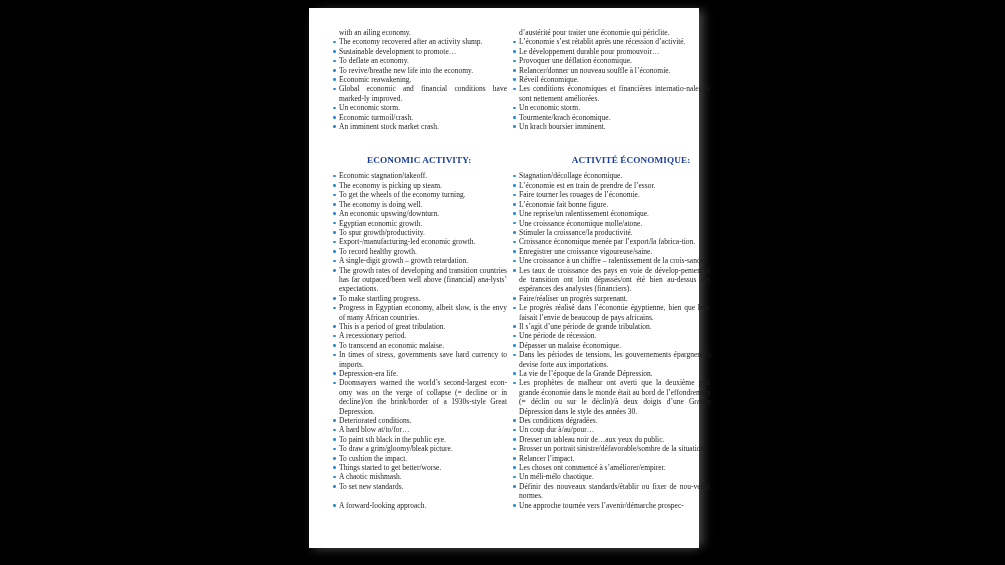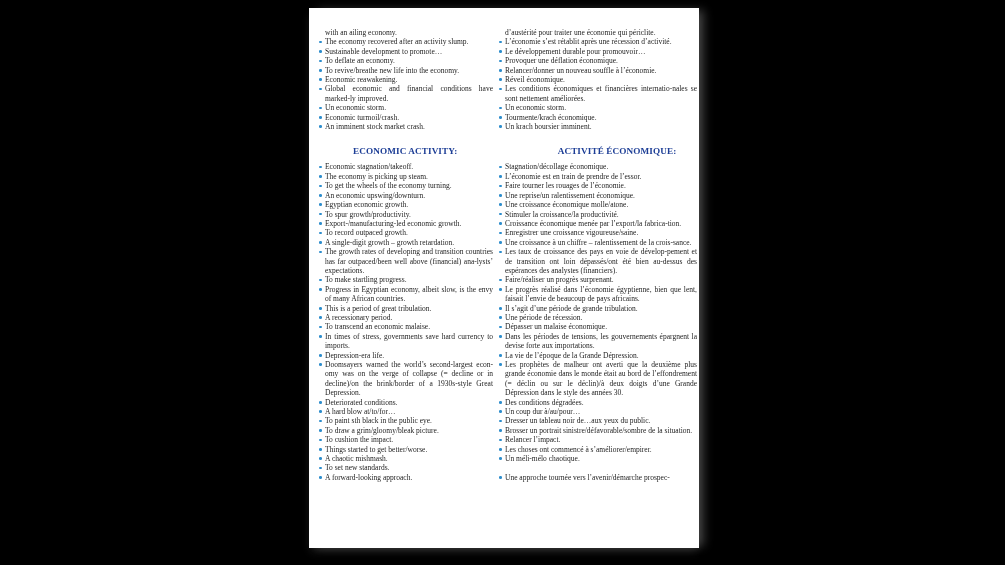--- a/index.html
+++ b/index.html
@@ -12,42 +12,42 @@
   }
   .page {
     position: absolute;
     left: 309px; top: 8px;
     width: 390px; height: 540px;
     background: var(--page, #fff);
     box-shadow: 7px 0 9px -2px rgba(150,150,150,0.40), 0 5px 9px -2px rgba(120,120,120,0.30);
   }
   .content {
     position: absolute;
-    left: 2px; top: 20px; width: 100%;
+    left: 16px; top: 20px; width: 100%;
     color: var(--text, #1c1c1c);
     font-size: 7.5px;
     line-height: 9.4px;
   }
   .pair, .header-row { display: flex; align-items: flex-start; }
   .cell {
     position: relative;
     box-sizing: border-box;
     padding-left: 6px;
     text-align: justify;
   }
   .cell.en { margin-left: 8px; width: 178px; flex: 0 0 178px; padding-right: 4px; }
   .cell.fr { margin-left: 2px; flex: 1 1 auto; padding-right: 4px; }
   .bullet {
     position: absolute;
     left: 0; top: 3.4px;
     width: 2.6px; height: 2.6px;
     border-radius: 50%;
     background: var(--bullet, #2d8dcc);
   }
-  .header-row { margin: 14px 0 5px; padding-left: 28px; }
+  .header-row { margin: 23px 0 5px; padding-left: 28px; }
   .hcell {
     box-sizing: border-box;
     padding-left: 6px;
     font-weight: bold;
     font-size: 9.2px;
     line-height: 12px;
     letter-spacing: 0.1px;
     color: var(--header, #1d3e96);
   }
   .hcell.en { margin-left: 8px; width: 178px; flex: 0 0 178px; }
@@ -199,20 +199,30 @@
     <div class="cell en">
       <span class="bullet"></span>
       <span class="txt">To get the wheels of the economy turning.</span>
     </div>
     <div class="cell fr">
       <span class="bullet"></span>
       <span class="txt">Faire tourner les rouages de l’économie.</span>
     </div>
   </div>
 
+  <div class="pair">
+    <div class="cell en">
+      <span class="bullet"></span>
+      <span class="txt">The economy is doing well.</span>
+    </div>
+    <div class="cell fr">
+      <span class="bullet"></span>
+      <span class="txt">L’économie fait bonne figure.</span>
+    </div>
+  </div>
 
   <div class="pair">
     <div class="cell en">
       <span class="bullet"></span>
       <span class="txt">An economic upswing/downturn.</span>
     </div>
     <div class="cell fr">
       <span class="bullet"></span>
       <span class="txt">Une reprise/un ralentissement économique.</span>
     </div>
@@ -247,21 +257,21 @@
     </div>
     <div class="cell fr">
       <span class="bullet"></span>
       <span class="txt">Croissance économique menée par l’export/la fabrica-tion.</span>
     </div>
   </div>
 
   <div class="pair">
     <div class="cell en">
       <span class="bullet"></span>
-      <span class="txt">To record outpaced growth.</span>
+      <span class="txt">To record healthy growth.</span>
     </div>
     <div class="cell fr">
       <span class="bullet"></span>
       <span class="txt">Enregistrer une croissance vigoureuse/saine.</span>
     </div>
   </div>
 
   <div class="pair">
     <div class="cell en">
       <span class="bullet"></span>
@@ -448,20 +458,24 @@
       <span class="bullet"></span>
       <span class="txt">Un méli-mélo chaotique.</span>
     </div>
   </div>
 
 
   <div class="pair">
     <div class="cell en">
       <span class="bullet"></span>
       <span class="txt">To set new standards.</span>
+    </div>
+    <div class="cell fr">
+      <span class="bullet"></span>
+      <span class="txt">Définir des nouveaux standards/établir ou fixer de nou-velles normes.</span>
     </div>
   </div>
 
   <div class="pair">
     <div class="cell en">
       <span class="bullet"></span>
       <span class="txt">A forward-looking approach.</span>
     </div>
     <div class="cell fr">
       <span class="bullet"></span>

